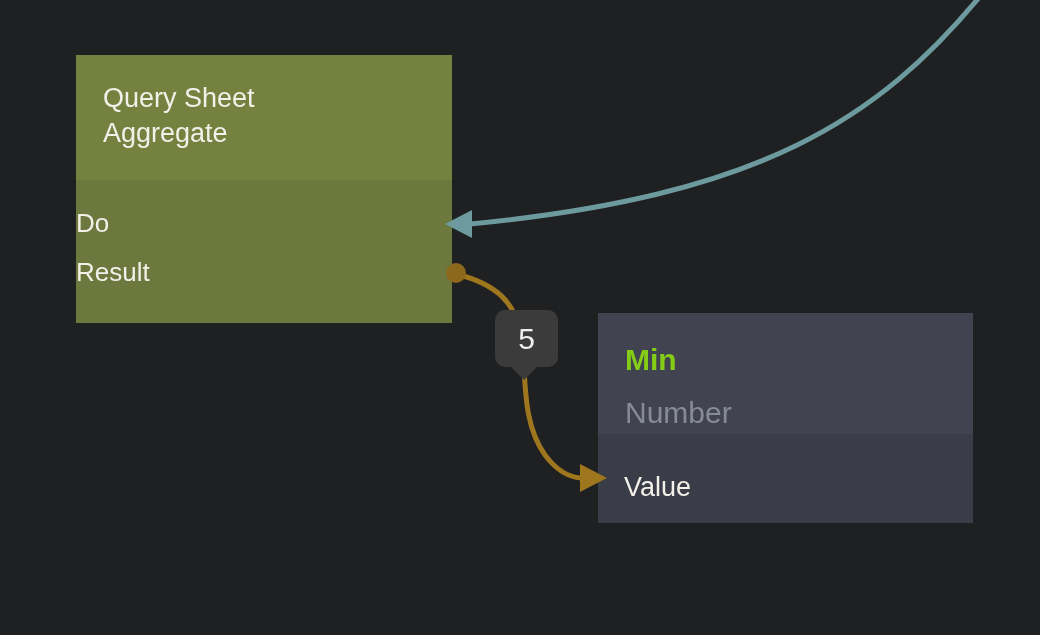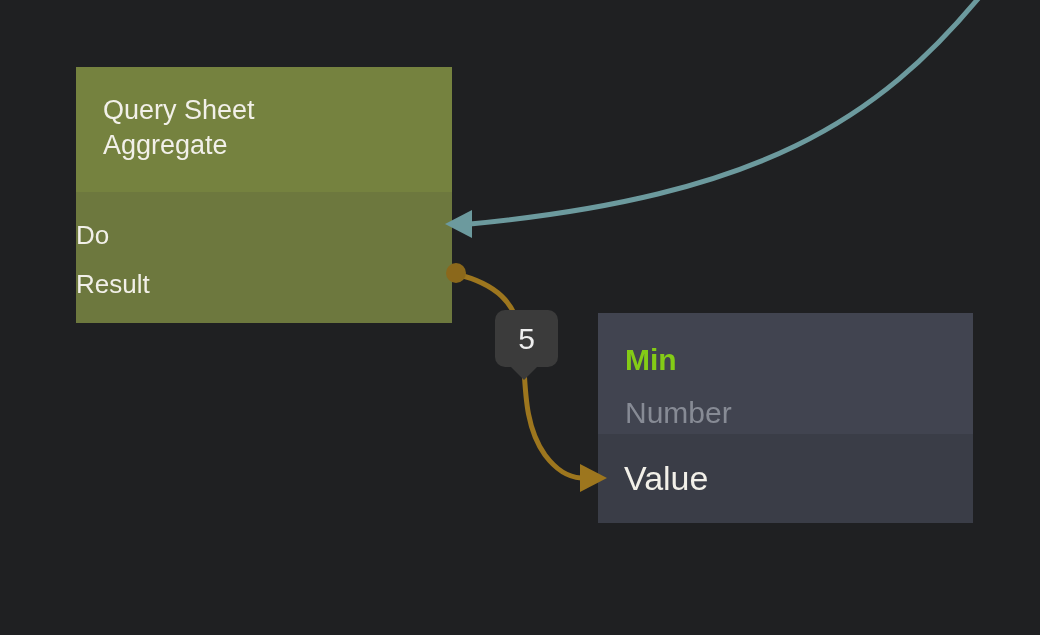--- a/index.html
+++ b/index.html
@@ -20,21 +20,20 @@
     display: flex;
     flex-direction: column;
   }
   
   .node-qsa { left: 76px; top: 55px; width: 376px; height: 268px; }
   .node-qsa .node-header {
     height: 125px;
     background: var(--green-header);
     box-sizing: border-box;
     padding: 26px 27px 0 27px;
-    margin-top: 12px;
   }
   .node-qsa .node-title {
     color: var(--text-light);
     font-size: 27px;
     line-height: 35px;
     max-width: 230px;
   }
   .node-qsa .node-body {
     flex: 1;
     background: var(--green-body);
@@ -72,25 +71,25 @@
   }
   .node-min .node-body {
     flex: 1;
     background: var(--dark-body);
     box-sizing: border-box;
     padding-top: 20px;
   }
   .node-min .port-row {
     height: 49px;
     display: flex;
-    align-items: center;
+    align-items: flex-end;
     justify-content: flex-start;
     padding-left: 26px;
     color: var(--text-light);
-    font-size: 34px;
+    font-size: 27px;
   }
   
   .wires {
     position: absolute;
     left: 0; top: 0;
     width: 1040px;
     height: 635px;
     pointer-events: none;
   }
   

